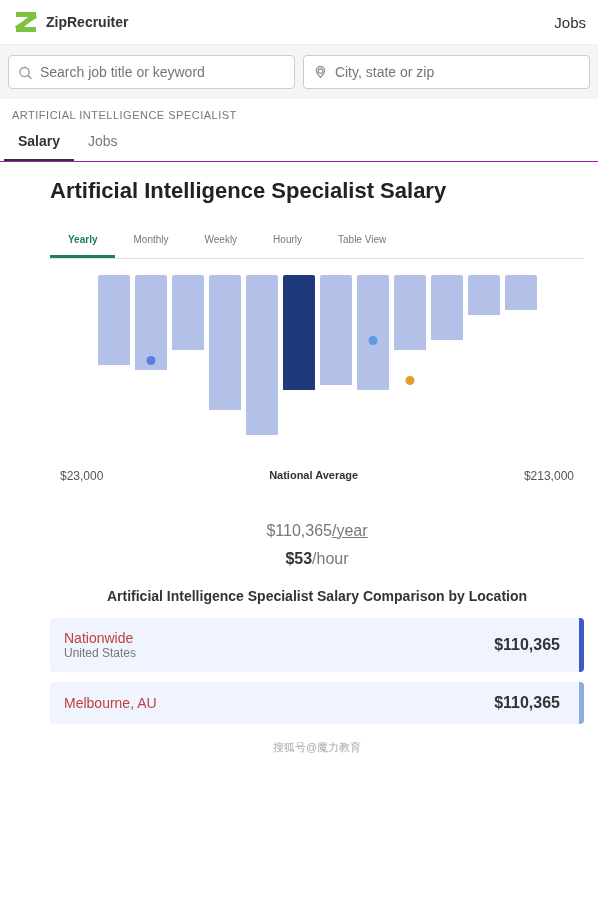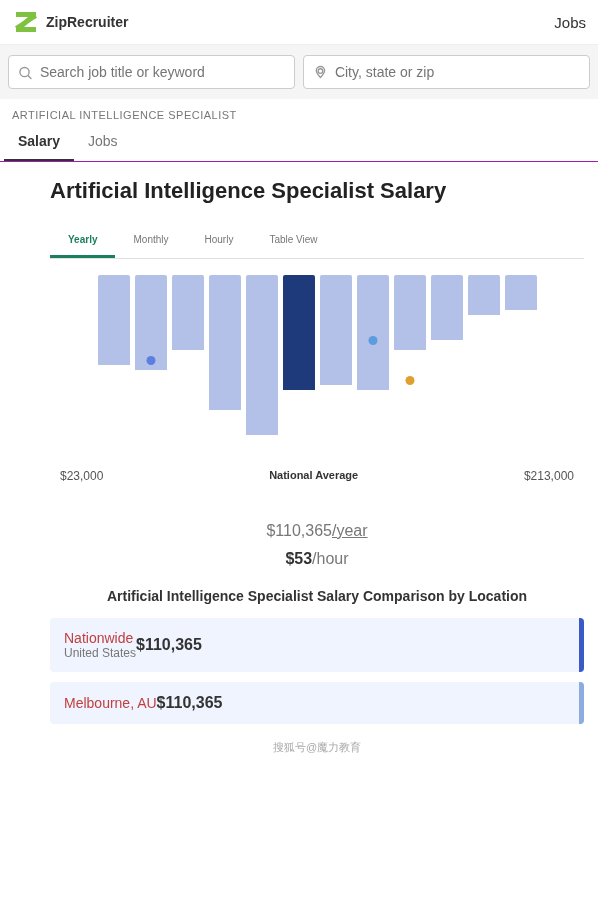--- a/index.html
+++ b/index.html
@@ -45,21 +45,21 @@
 
     
     .salary-display { text-align: center; margin: 10px 0 6px; }
     .salary-main { font-size: 34px; font-weight: bold; color: #222; }
     .salary-main span { font-size: 16px; color: #777; font-weight: normal; }
     .salary-hourly { text-align: center; font-size: 16px; color: #777; margin-bottom: 20px; }
     .salary-hourly b { color: #333; }
 
     
     .comparison-title { font-size: 14px; font-weight: bold; color: #333; text-align: center; margin: 10px 0 14px; }
-    .comparison-item { background: #f0f4ff; border-radius: 4px; padding: 12px 14px; margin-bottom: 10px; display: flex; align-items: center; position: relative; overflow: hidden; }
+    .comparison-item { background: #f0f4ff; border-radius: 4px; padding: 12px 14px; margin-bottom: 10px; display: flex; align-items: center; justify-content: space-between; position: relative; overflow: hidden; }
     .comparison-item::after { content: ''; position: absolute; right: 0; top: 0; bottom: 0; width: 5px; background: #3a5bc7; }
     .comparison-item.light::after { background: #8aacdf; }
     .comparison-loc { display: flex; flex-direction: column; }
     .comparison-loc .loc-name { color: #c04040; font-size: 14px; }
     .comparison-loc .loc-sub { color: #777; font-size: 12px; }
     .comparison-amount { font-size: 16px; color: #333; font-weight: bold; margin-right: 10px; }
 
     
     .watermark { text-align: center; font-size: 11px; color: #aaa; margin-top: 16px; padding-bottom: 10px; }
   </style>
@@ -105,20 +105,21 @@
   <div class="nav-tab active">Salary</div>
   <div class="nav-tab">Jobs</div>
 </div>
 
 <div class="content">
   <div class="page-title">Artificial Intelligence Specialist Salary</div>
 
   <div class="period-tabs">
     <div class="period-tab active">Yearly</div>
     <div class="period-tab">Monthly</div>
+    <div class="period-tab">Weekly</div>
     <div class="period-tab">Hourly</div>
     <div class="period-tab">Table View</div>
   </div>
 
   <div class="chart-container">
     <div class="chart-bars" id="chart-bars-container">
 
     <div class="bar-wrap" style="position: relative; width: 32px; height: 190px; display: flex; align-items: flex-end;">
           <div class="bar" style="width: 100%; height: 90px; background: rgb(179, 192, 232); border-radius: 2px 2px 0px 0px;"></div>
         </div>

